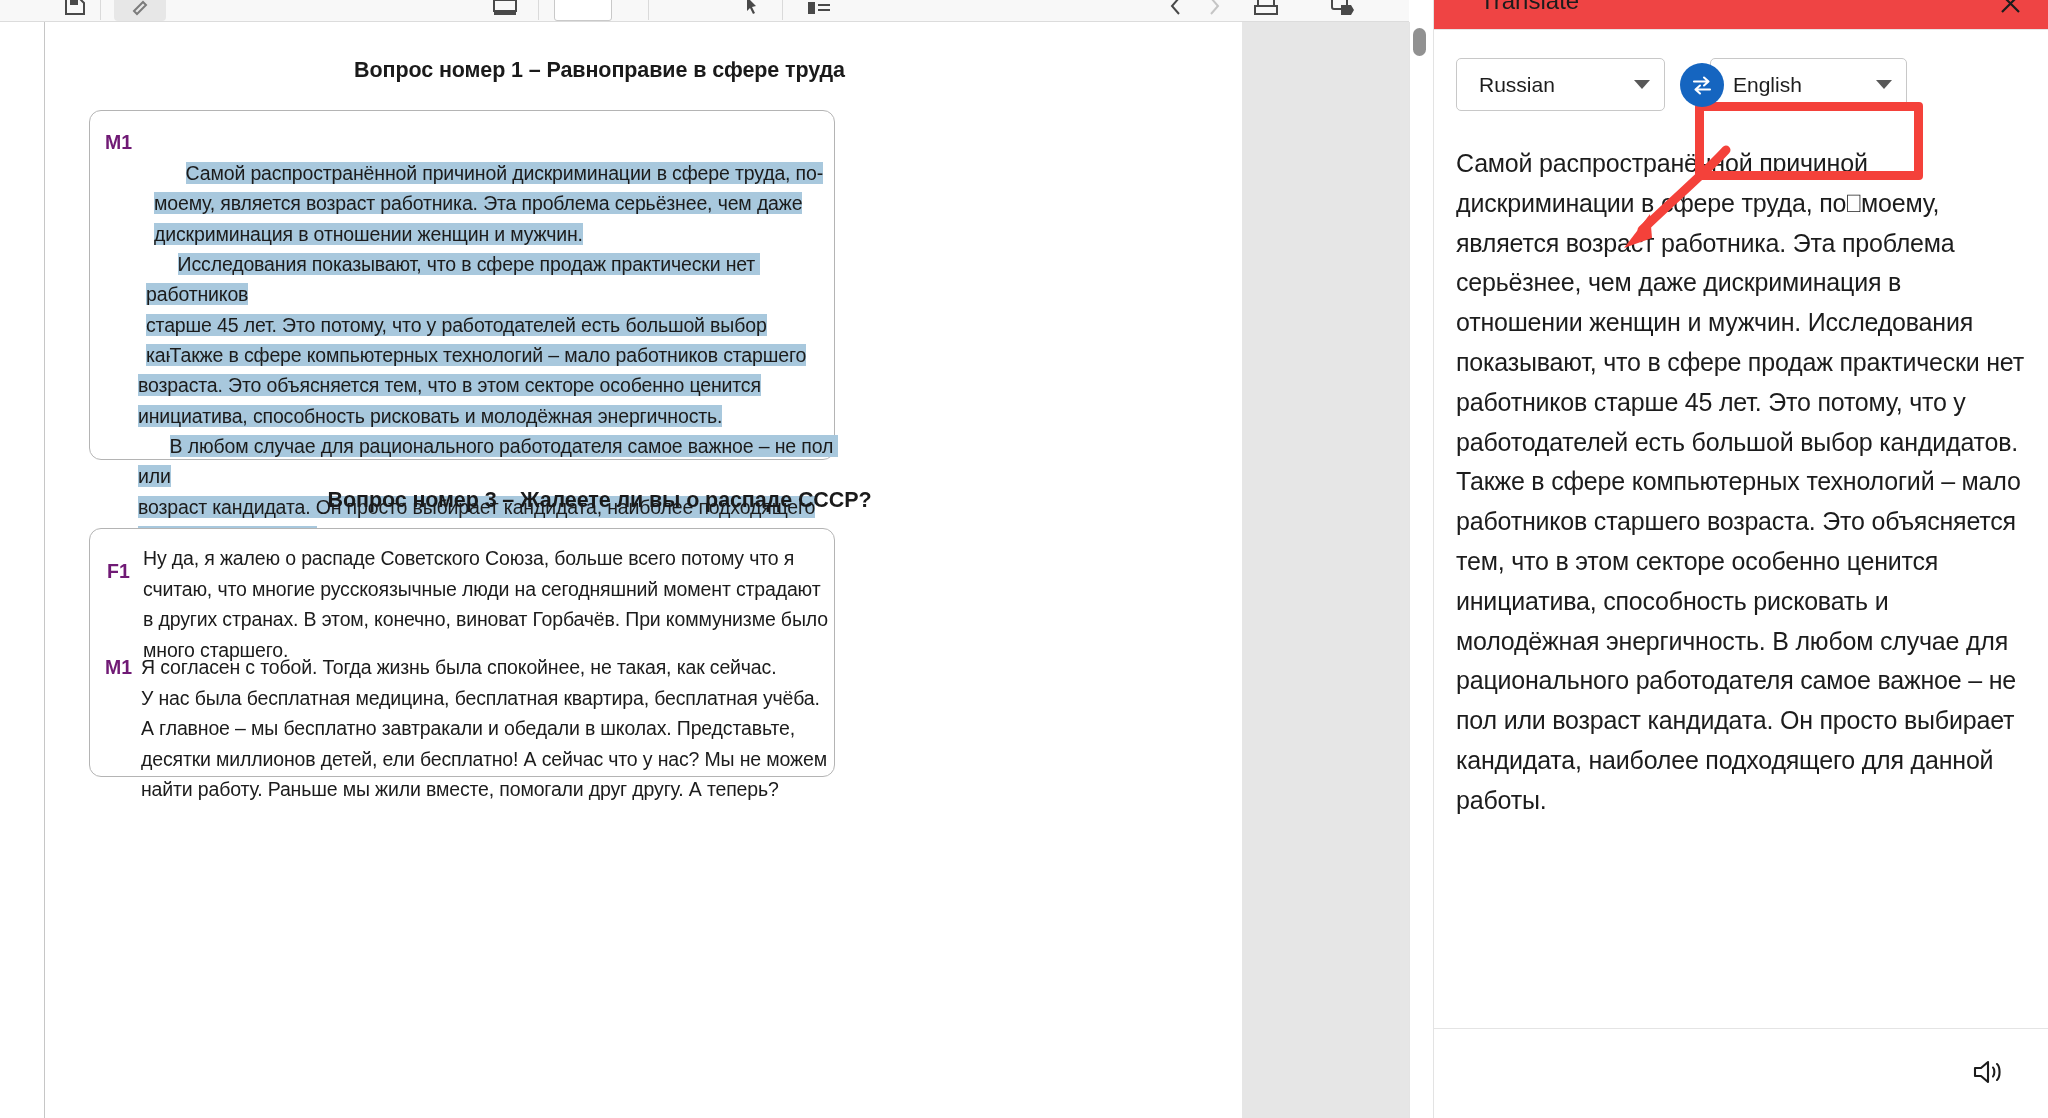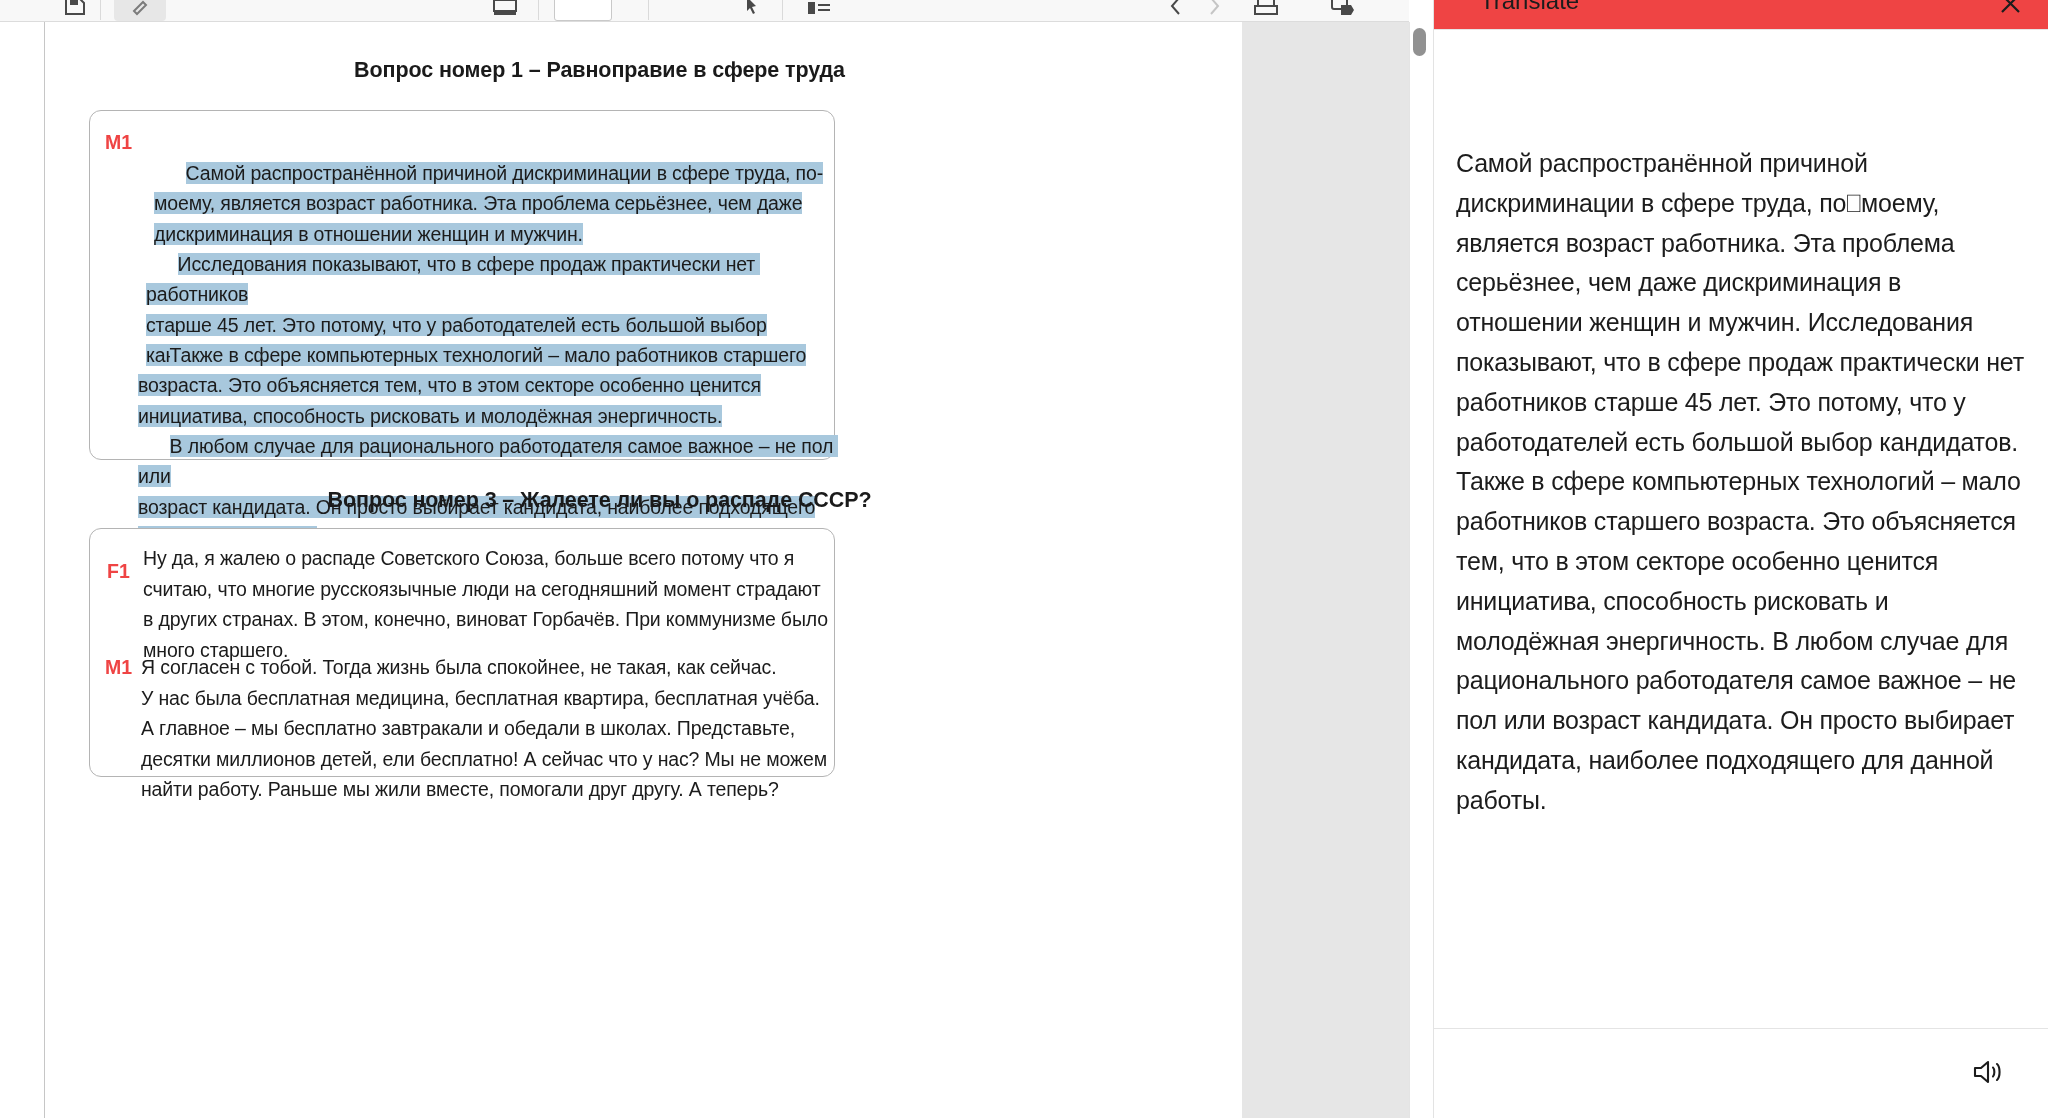--- a/index.html
+++ b/index.html
@@ -77,21 +77,21 @@
     line-height: 30.5px;
     color: #1b1b1b;
     white-space: pre-wrap;
     letter-spacing: -0.15px;
   }
   .spk {
     position: absolute;
     font-weight: bold;
     font-size: 19.5px;
     line-height: 30.5px;
-    color: #ef4444;
+    color: #701a75;
   }
   .hl span { background: #a8c8dd; }
 
   
   .scroll-track {
     position: absolute; top: 22px; left: 1409px;
     width: 24px; height: 1096px; background: #ffffff;
     border-left: 1px solid #e4e4e4;
   }
   .scroll-thumb {
@@ -309,20 +309,46 @@
 
     <div class="tp-header">
       <div class="tp-title">Translate</div>
       <div class="tp-close">
         <svg width="25" height="25" viewBox="0 0 25 25">
             <path d="M4 4l17 17M21 4L4 21" stroke="#1c1c1c" stroke-width="2.2" fill="none"></path>
           </svg>
       </div>
     </div>
 
+    <div class="lang-row">
+
+      <div class="lang-select lang-src">
+        <span class="lbl">Russian</span>
+        <span class="caret"></span>
+      </div>
+
+      <div class="swap-btn">
+        <svg width="26" height="26" viewBox="0 0 26 26">
+          <path d="M5 9.5h14M15 5.5l4.5 4-4.5 4" stroke="#ffffff" stroke-width="2.1" fill="none" stroke-linecap="round" stroke-linejoin="round"></path>
+          <path d="M21 17.5H7M11 13.5l-4.5 4 4.5 4" stroke="#ffffff" stroke-width="2.1" fill="none" stroke-linecap="round" stroke-linejoin="round"></path>
+        </svg>
+      </div>
+
+      <div class="red-box"></div>
+
+      <div class="lang-select lang-tgt">
+        <span class="lbl">English</span>
+        <span class="caret"></span>
+      </div>
+
+      <svg class="red-arrow" viewBox="0 0 135 110">
+        <path d="M120 8 C 100 30, 70 55, 36 88" stroke="#f4413a" stroke-width="9" fill="none" stroke-linecap="round"></path>
+        <path d="M18 106 L 44 72 L 46 96 Z" fill="#f4413a"></path>
+      </svg>
+    </div>
 
     <div class="tp-body">
       <div class="tp-text">Самой распространённой причиной дискриминации в сфере труда, по⎕моему, является возраст работника. Эта проблема серьёзнее, чем даже дискриминация в отношении женщин и мужчин. Исследования показывают, что в сфере продаж практически нет работников старше 45 лет. Это потому, что у работодателей есть большой выбор кандидатов. Также в сфере компьютерных технологий – мало работников старшего возраста. Это объясняется тем, что в этом секторе особенно ценится инициатива, способность рисковать и молодёжная энергичность. В любом случае для рационального работодателя самое важное – не пол или возраст кандидата. Он просто выбирает кандидата, наиболее подходящего для данной работы.</div>
     </div>
 
     <div class="tp-footer">
       <div class="speaker-btn">
         <svg width="34" height="30" viewBox="0 0 34 30">
           <path d="M3 11h6l7-6v20l-7-6H3z" fill="none" stroke="#1c1c1c" stroke-width="2.1" stroke-linejoin="round"></path>
           <path d="M21 10.5c1.8 1.6 1.8 7.4 0 9" stroke="#1c1c1c" stroke-width="2.1" fill="none" stroke-linecap="round"></path>

